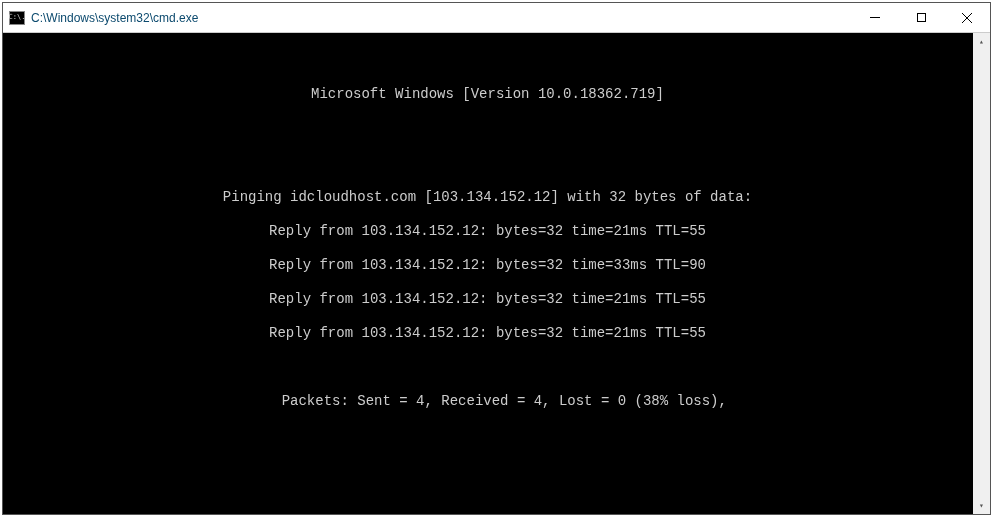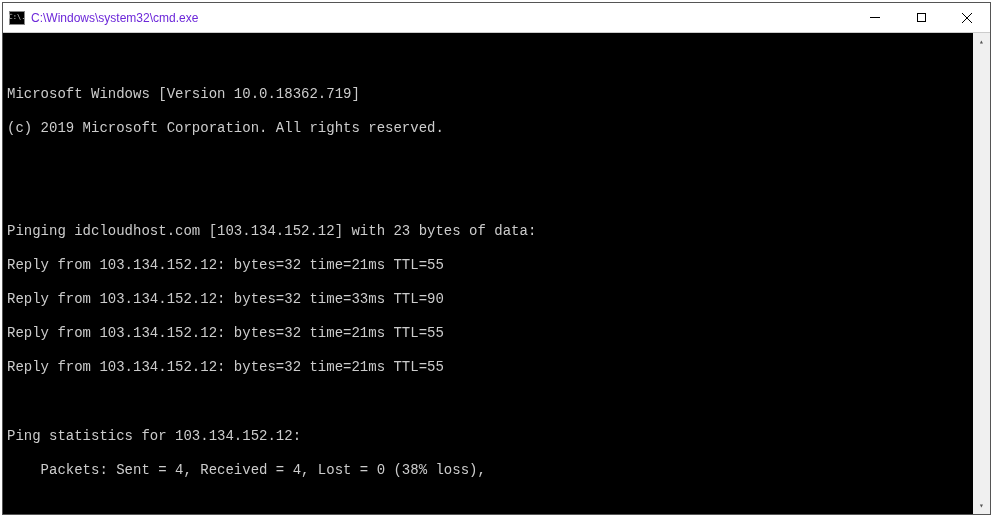--- a/index.html
+++ b/index.html
@@ -45,21 +45,21 @@
       display: flex;
       align-items: center;
       justify-content: center;
       font-size: 7px;
       color: #ccc;
       font-family: monospace;
       line-height: 1;
     }
     .title-text {
       font-size: 12px;
-      color: #6d28d9;
+      color: #0c4a6e;
     }
     .title-controls {
       display: flex;
       height: 100%;
     }
     .title-btn {
       width: 46px;
       height: 100%;
       display: flex;
       align-items: center;
@@ -116,20 +116,21 @@
       justify-content: center;
       font-size: 8px;
       color: #555;
     }
     .scroll-track {
       flex: 1;
       background: #f0f0f0;
     }
     .terminal-line {
       min-height: 17px;
+      text-align: center;
     }
   </style>
 </head>
 <body>
 
 <div class="window">
   <div class="title-bar">
     <div class="title-left">
       <div class="title-icon">C:\.</div>
       <div class="title-text">C:\Windows\system32\cmd.exe</div>
@@ -146,30 +147,28 @@
           <line x1="0" y1="0" x2="10" y2="10" stroke="#000" stroke-width="1"></line>
           <line x1="10" y1="0" x2="0" y2="10" stroke="#000" stroke-width="1"></line>
         </svg>
       </div>
     </div>
   </div>
 
   <div class="terminal-body">
     <div class="terminal-content">
 <div class="terminal-line">Microsoft Windows [Version 10.0.18362.719]</div>
-<div class="terminal-line">(c) 2019 Microsoft Corporation. All rights reserved.</div>
 <div class="terminal-line"></div>
 <div class="terminal-line"></div>
-<div class="terminal-line">Pinging idcloudhost.com [103.134.152.12] with 23 bytes of data:</div>
+<div class="terminal-line">Pinging idcloudhost.com [103.134.152.12] with 32 bytes of data:</div>
 <div class="terminal-line">Reply from 103.134.152.12: bytes=32 time=21ms TTL=55</div>
 <div class="terminal-line">Reply from 103.134.152.12: bytes=32 time=33ms TTL=90</div>
 <div class="terminal-line">Reply from 103.134.152.12: bytes=32 time=21ms TTL=55</div>
 <div class="terminal-line">Reply from 103.134.152.12: bytes=32 time=21ms TTL=55</div>
 <div class="terminal-line"></div>
-<div class="terminal-line">Ping statistics for 103.134.152.12:</div>
 <div class="terminal-line">    Packets: Sent = 4, Received = 4, Lost = 0 (38% loss),</div>
 
 
 
 
     </div>
 
     <div class="scrollbar">
       <div class="scroll-btn">
         <span>▴</span>

